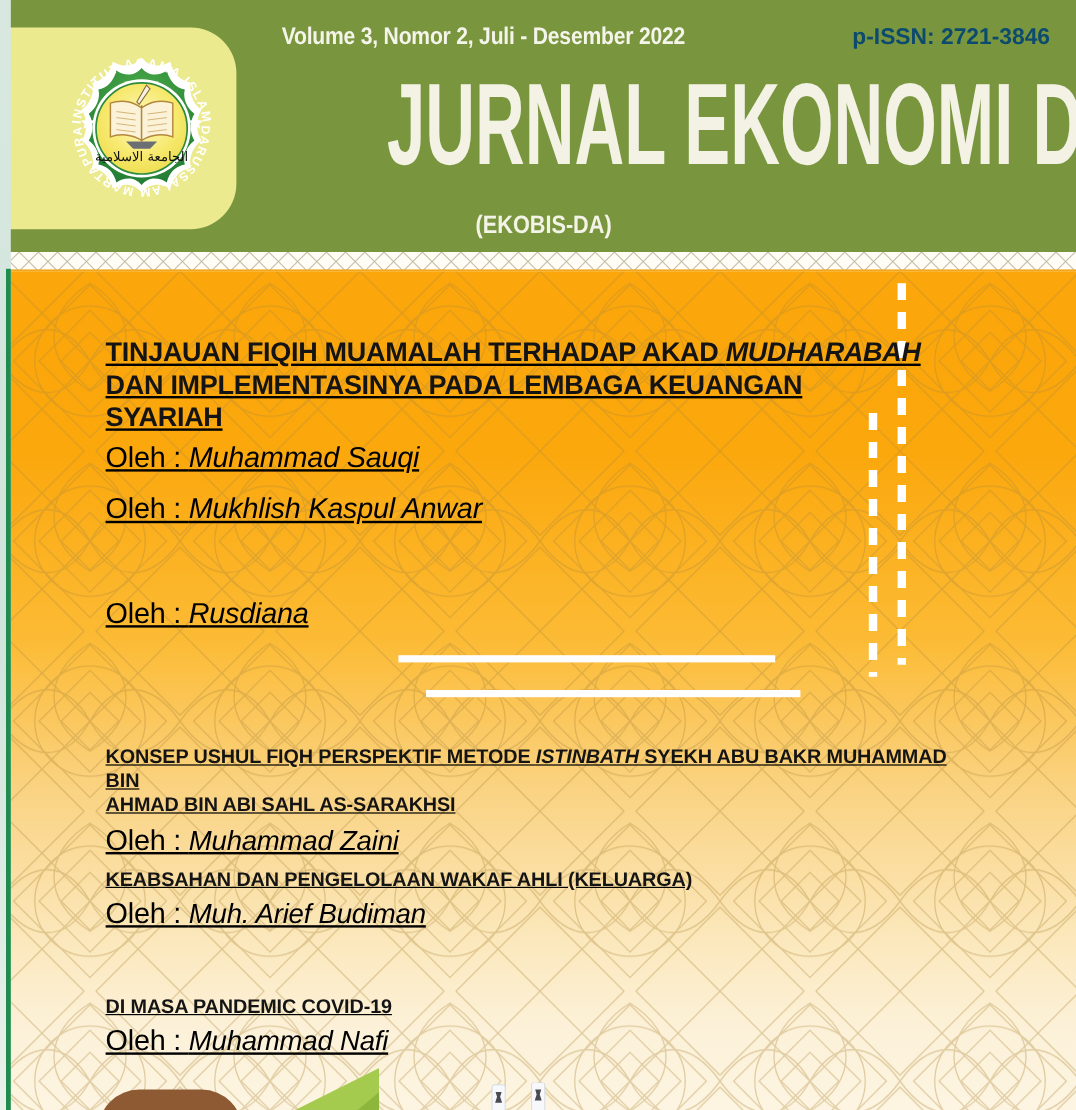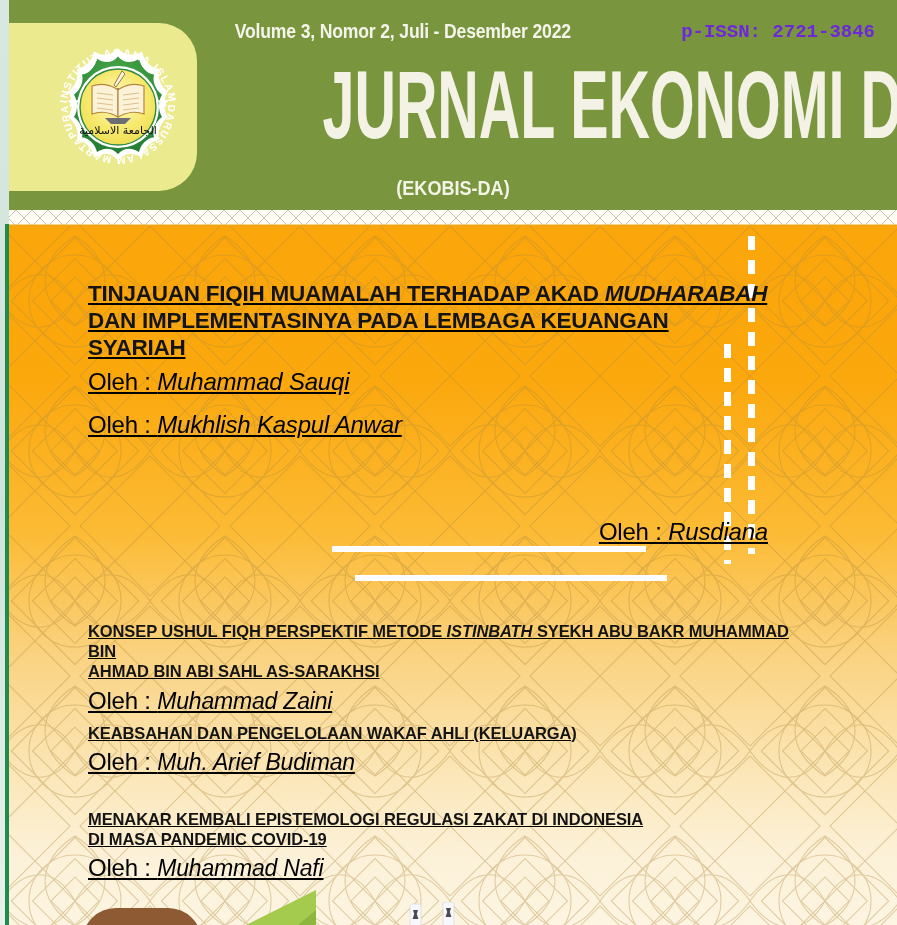--- a/index.html
+++ b/index.html
@@ -83,22 +83,22 @@
     font-size: 20px;
     letter-spacing: -0.2px;
     transform: scaleX(0.88);
     transform-origin: left center;
     white-space: nowrap;
     z-index: 10;
   }
   .issn {
     position: absolute;
     right: 22px; top: 21px;
-    color: #6d28d9;
-    font-family: Liberation Mono, monospace;
+    color: #0c4a6e;
+    font-family: Liberation Sans, sans-serif;
     font-weight: bold;
     font-size: 19px;
     letter-spacing: 0px;
     white-space: nowrap;
     z-index: 10;
   }
   .main-title {
     position: absolute;
     left: 228px; top: 55px;
     width: 630px;
@@ -204,21 +204,21 @@
   
   .small .a-title { font-size: 16.5px; letter-spacing: -0.1px; }
   .small .a-author { font-size: 23px; letter-spacing: -0.2px; }
   .small .a-author .lead { font-size: 24px; }
 
   .art1 { position:absolute; left:0; top:54px; width:680px; }
   .art1 .a-author { margin-top: 6px; }
   .art2 { position:absolute; left:0; top:180px; width:680px; }
   .art2 .a-author { margin-top: 5px; }
   .art3 { position:absolute; left:0; top:272px; width:680px; }
-  .art3 .a-author { margin-top: 20px; text-align: right; }
+  .art3 .a-author { margin-top: 0; }
   .art4 { position:absolute; left:0; top:396px; width:730px; }
   .art4 .a-author { margin-top: 5px; }
   .art5 { position:absolute; left:0; top:498px; width:730px; }
   .art5 .a-author { margin-top: 4px; }
   .art6 { position:absolute; left:0; top:584px; width:730px; }
   .art6 .a-author { margin-top: 4px; }
 
   
   .deco-triangle {
     position: absolute;
@@ -290,21 +290,21 @@
       <div class="a-title"><span>KONSEP USHUL FIQH PERSPEKTIF METODE </span><span class="it">ISTINBATH</span><span> SYEKH ABU BAKR MUHAMMAD BIN</span><br><span>AHMAD BIN ABI SAHL AS-SARAKHSI</span></div>
       <div class="a-author"><span class="lead">Oleh : </span><span>Muhammad Zaini</span></div>
     </div>
 
     <div class="article small art5">
       <div class="a-title"><span>KEABSAHAN DAN PENGELOLAAN WAKAF AHLI (KELUARGA)</span></div>
       <div class="a-author"><span class="lead">Oleh : </span><span>Muh. Arief Budiman</span></div>
     </div>
 
     <div class="article small art6">
-      <div class="a-title"><span>MENAKAR KEMBALI EPISTEMOLOGI REGULASI ZAKAT DI INDONESIA</span><br><span>DI MASA PANDEMIC COVID-19</span></div>
+      <div class="a-title"><br><span>DI MASA PANDEMIC COVID-19</span></div>
       <div class="a-author"><span class="lead">Oleh : </span><span>Muhammad Nafi</span></div>
     </div>
 
   </div>
 
   <div class="deco-brown"></div>
   <div class="deco-triangle">
     <svg width="80" height="40" viewBox="0 0 80 40">
       <polygon points="0,40 80,40 80,0" fill="#A5CB4E"></polygon>
       <polygon points="56,40 80,40 80,20" fill="#8CB63C"></polygon>

